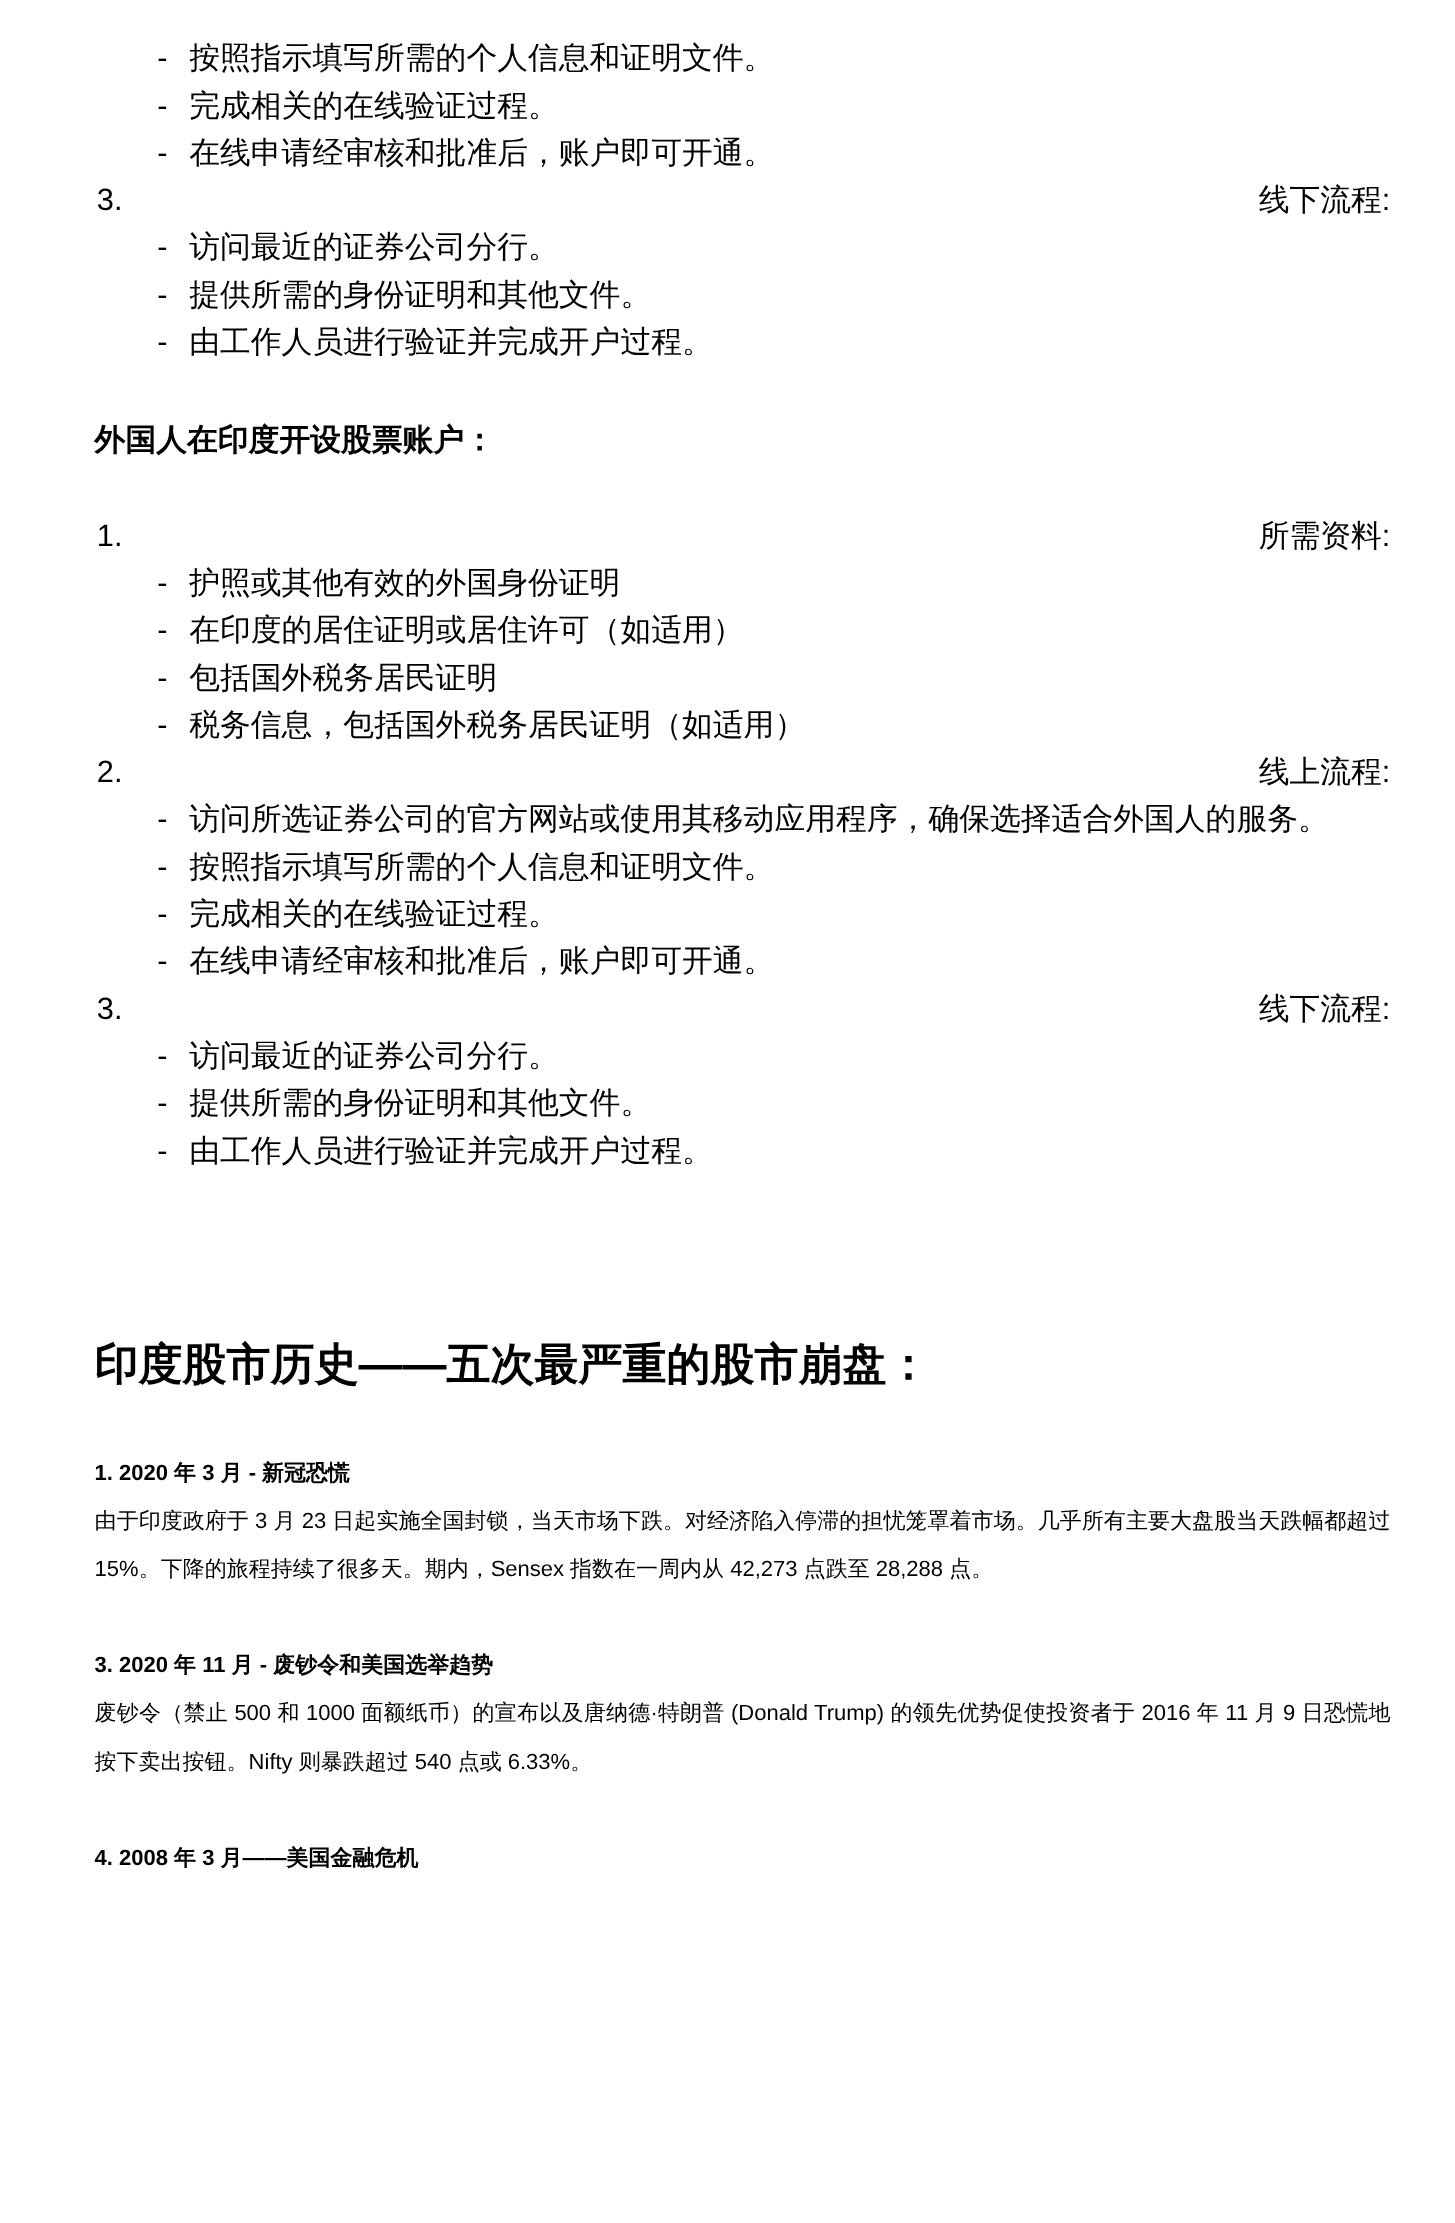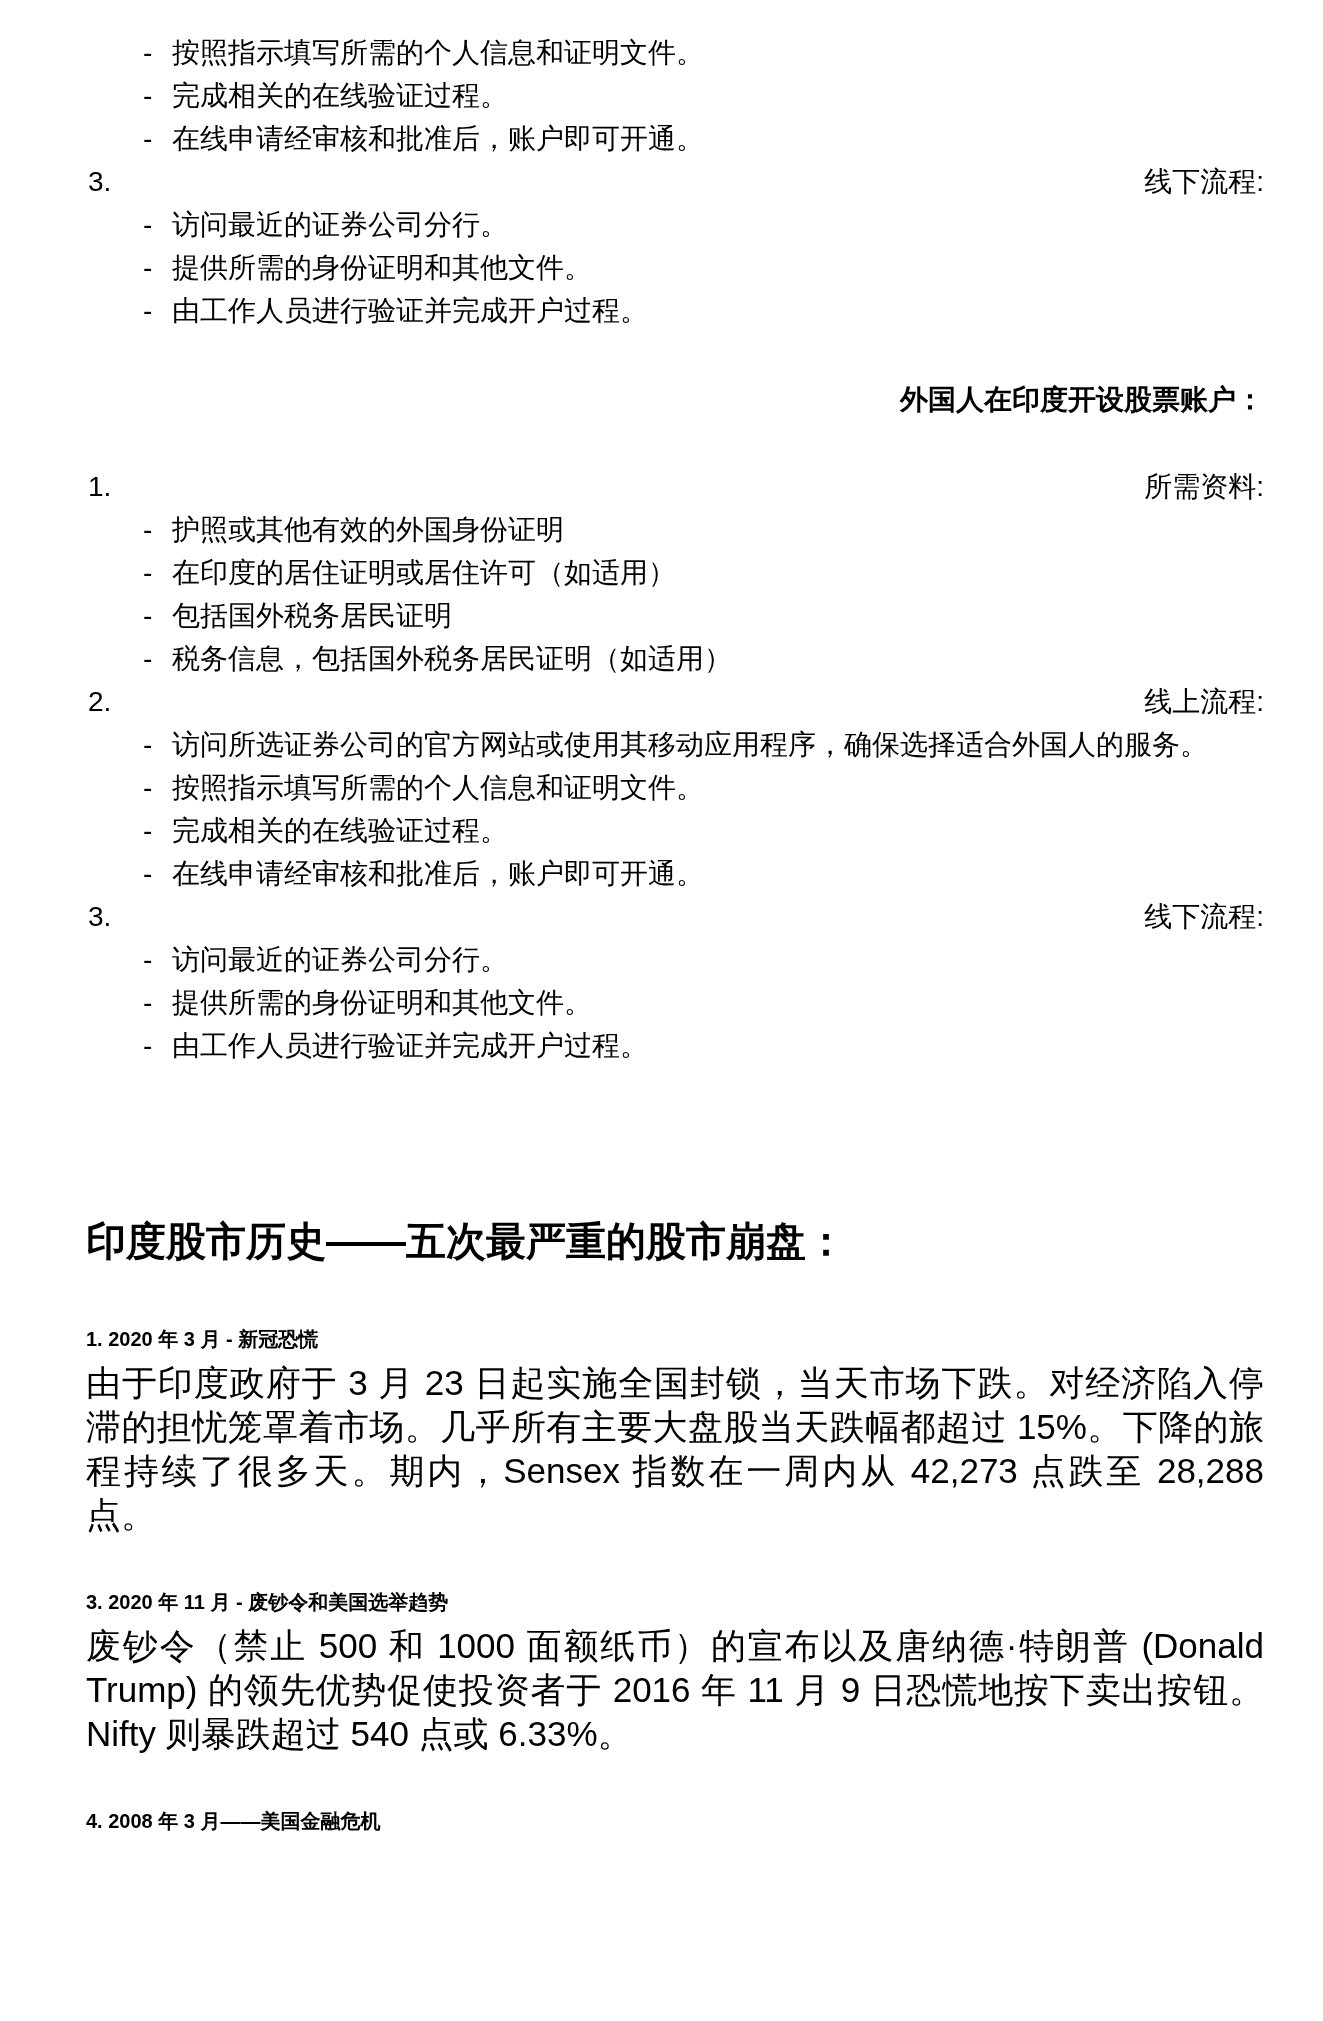--- a/index.html
+++ b/index.html
@@ -45,21 +45,20 @@
   .num-item .lbl {
     flex: 1 1 auto;
     text-align: right;
   }
   
   .foreign-heading {
     margin: 46px 0 44px 0;
     font-size: 28px;
     font-weight: 700;
     line-height: 43px;
-    text-align: right;
   }
   .history-title {
     margin: 146px 0 0 0;
     font-size: 40px;
     font-weight: 700;
     line-height: 56px;
   }
   .crash-section {
     margin-top: 44px;
   }
@@ -67,21 +66,21 @@
     margin-top: 49px;
   }
   .crash-heading {
     margin: 0;
     font-size: 20px;
     font-weight: 700;
     line-height: 43px;
   }
   .crash-body {
     margin: 0;
-    font-size: 35px;
+    font-size: 20px;
     line-height: 44px;
     text-align: justify;
     text-align-last: left;
   }
 </style>
 </head>
 <body>
 
 <div class="page">
 

